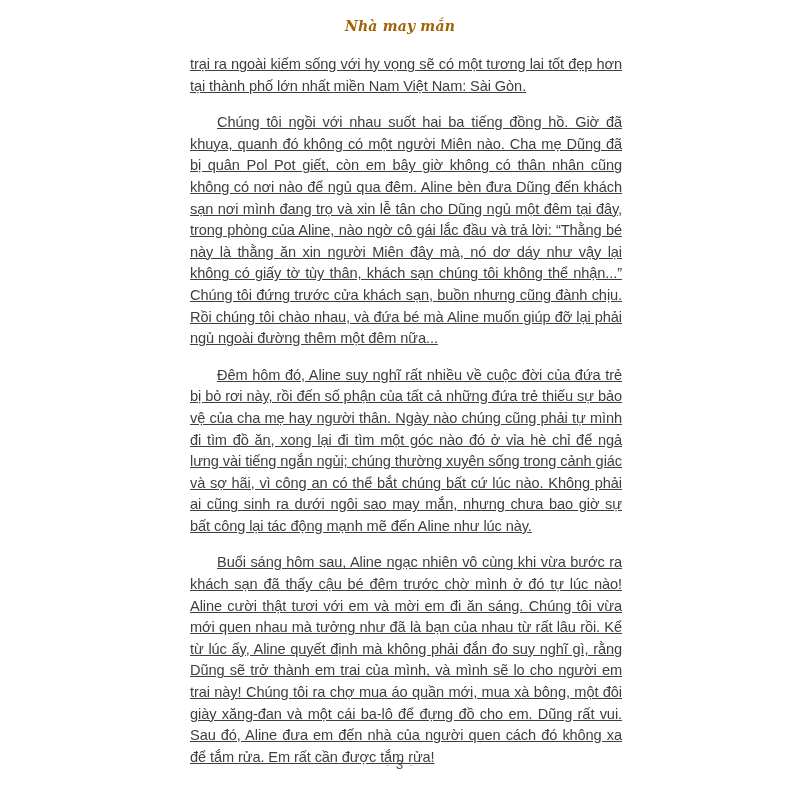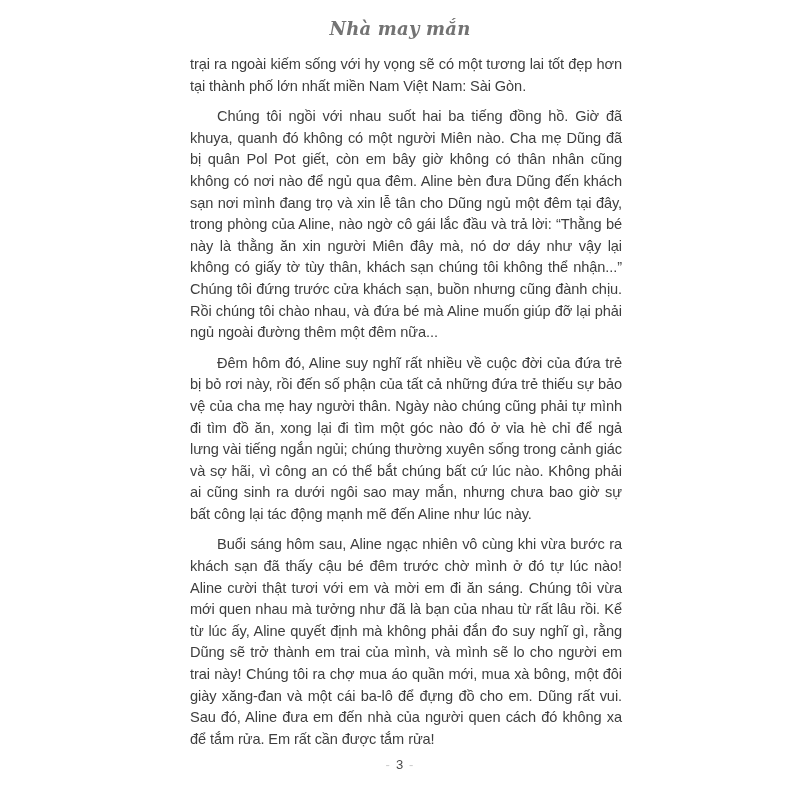--- a/index.html
+++ b/index.html
@@ -17,40 +17,41 @@
   }
   .running-head {
     position: absolute;
     top: 18px;
     left: 0;
     width: 100%;
     text-align: center;
     font-family: "DejaVu Serif", serif;
     font-style: italic;
     font-weight: 600;
-    font-size: 18px;
-    color: #737373;
+    font-size: 14px;
+    color: #a16207;
     letter-spacing: 0.2px;
   }
   .text-block {
     position: absolute;
     left: 190px;
     top: 54px;
     width: 432px;
     color: #3e3e3e;
     font-size: 14.6px;
     line-height: 21.6px;
     text-align: justify;
     letter-spacing: -0.1px;
+    text-decoration: underline;
   }
   .text-block p {
     margin: 0;
   }
   .text-block p + p {
-    margin-top: 9px;
+    margin-top: 15px;
   }
   .text-block p.indent {
     text-indent: 27px;
   }
   .folio {
     position: absolute;
     left: 0;
     bottom: 28px;
     width: 100%;
     text-align: center;

